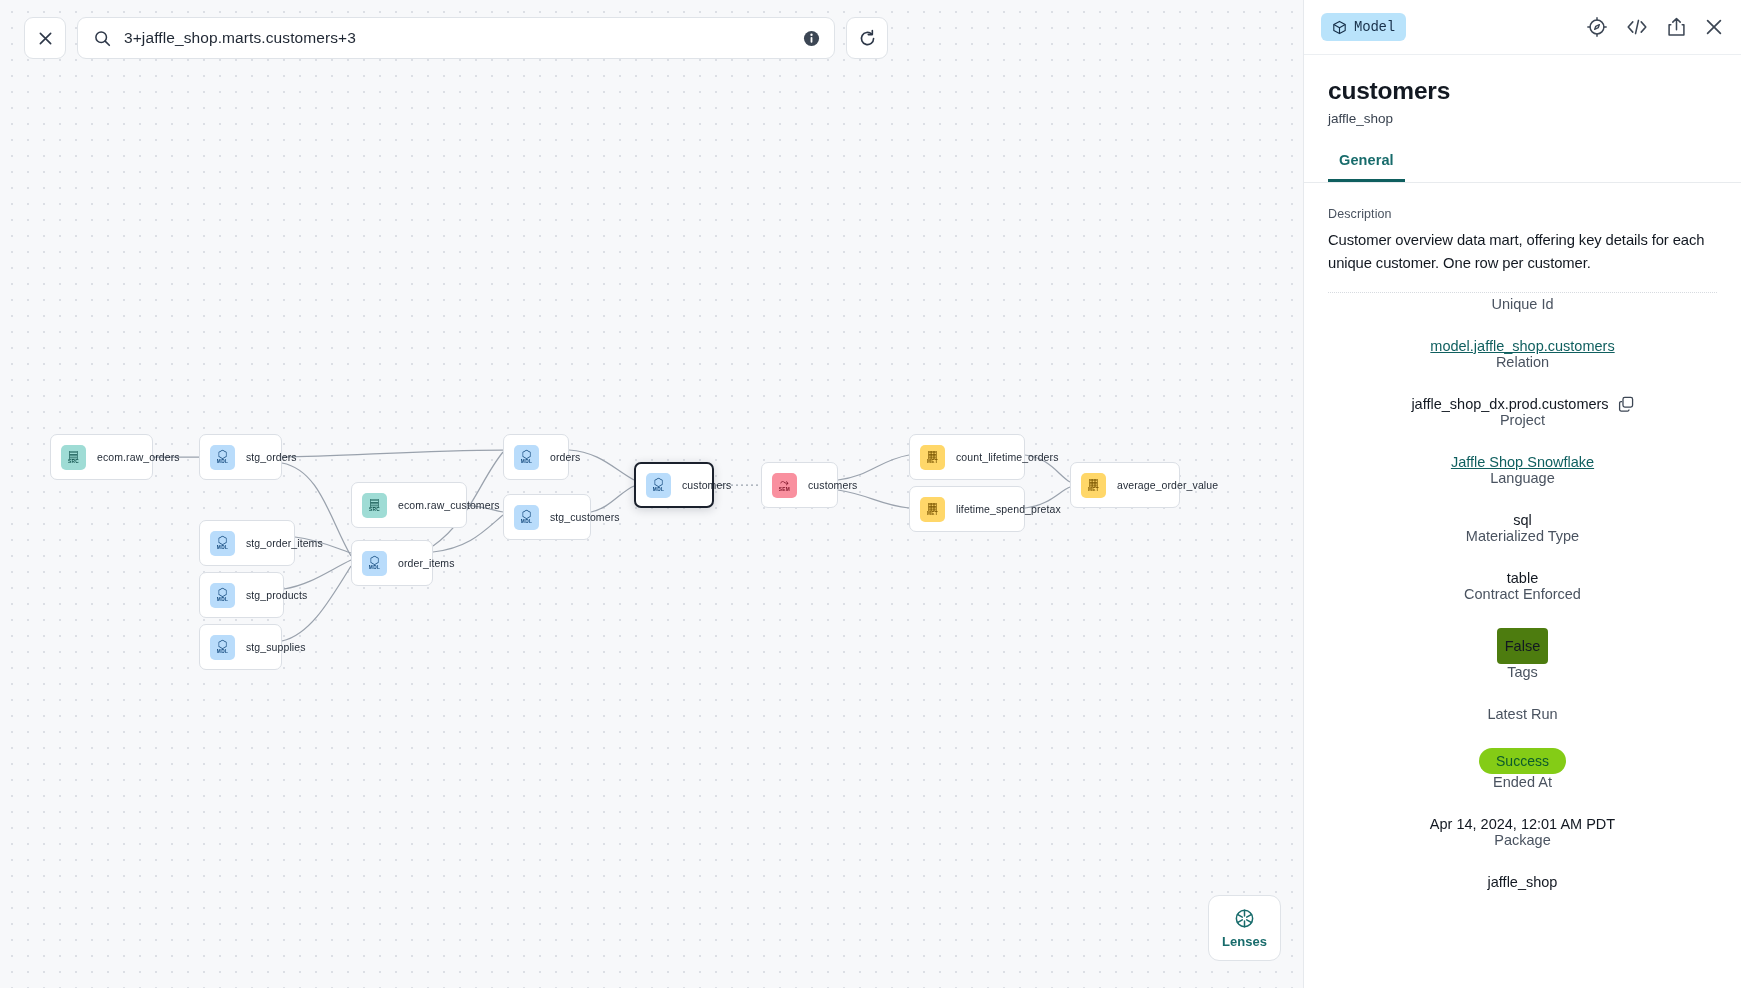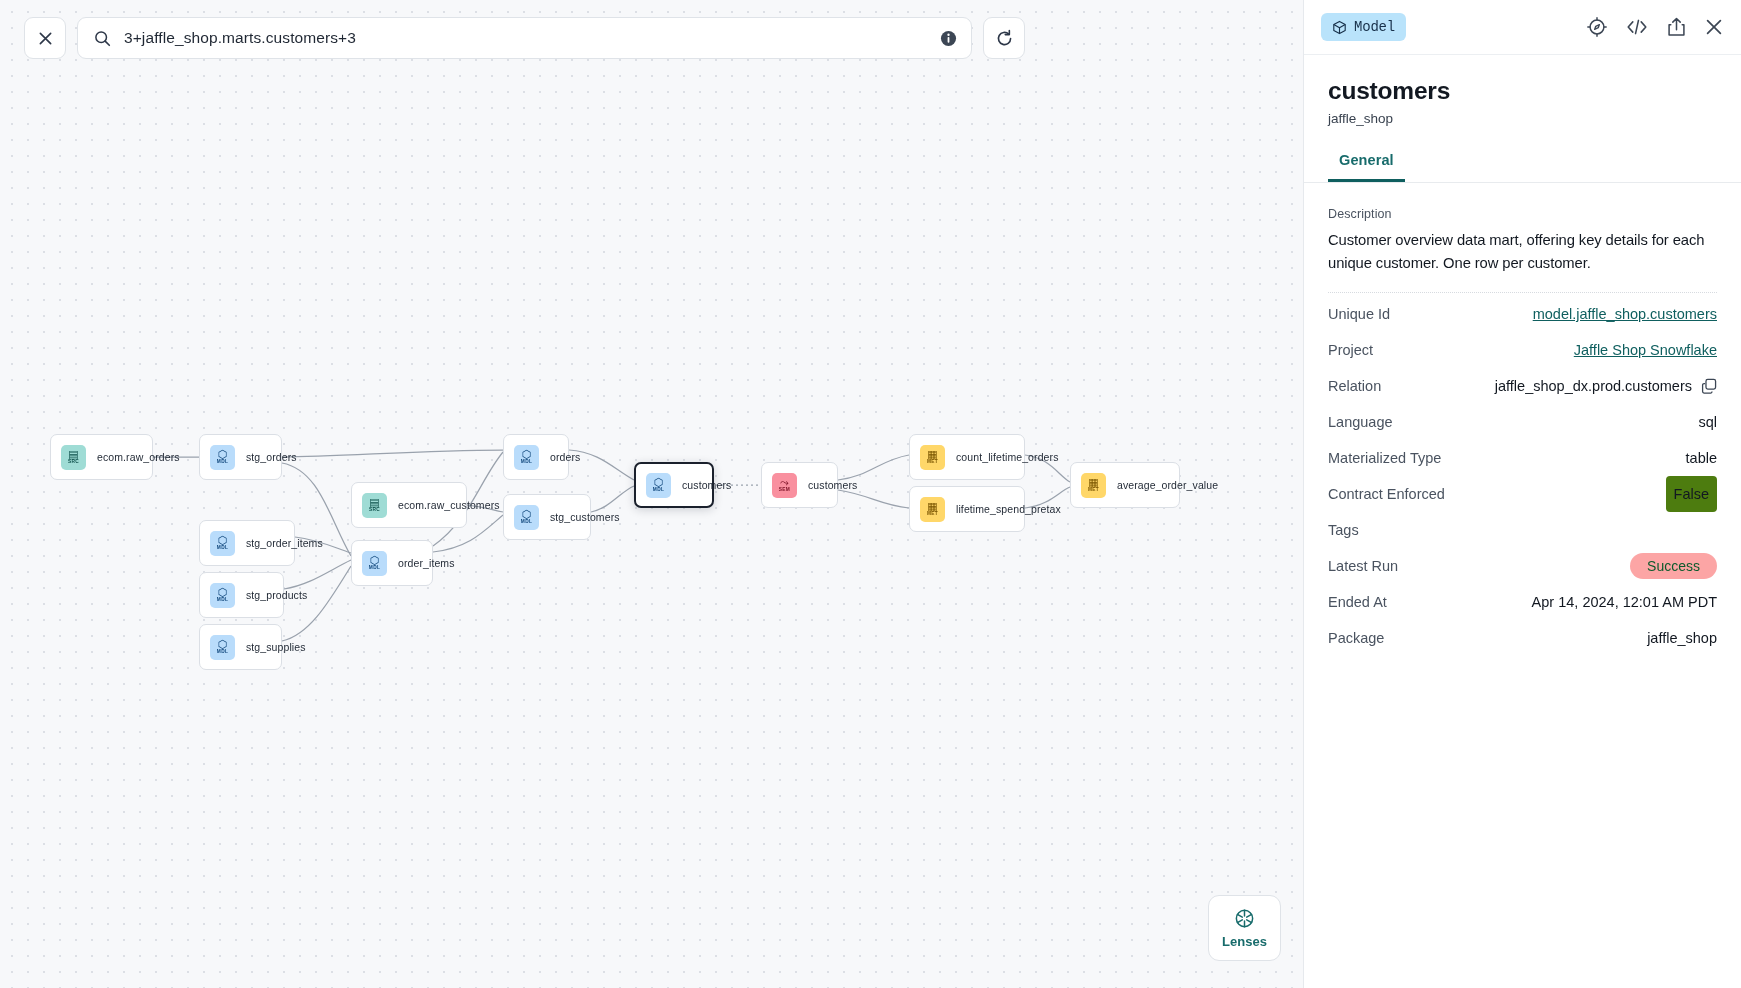--- a/index.html
+++ b/index.html
@@ -26,21 +26,21 @@
   
   .toolbar { position: absolute; top: 17px; left: 24px; display: flex; align-items: center; gap: 11px; z-index: 5; }
   .tb-btn {
     background: #fff; border: 1px solid #dfe3e8; border-radius: 9px;
     height: 42px; display: flex; align-items: center; justify-content: center;
     color: #2d3748; cursor: pointer;
   }
   .tb-close { width: 42px; }
   .tb-crumb { padding: 0 20px; font-size: 15px; color: #2d3748; white-space: nowrap; letter-spacing: .1px;}
   .tb-search {
-    width: 895px; height: 42px; border: 1px solid #dfe3e8; border-radius: 9px; background: #fff;
+    width: 758px; height: 42px; border: 1px solid #dfe3e8; border-radius: 9px; background: #fff;
     display: flex; align-items: center; padding: 0 14px 0 16px; gap: 13px; cursor: text;
   }
   .tb-search .q { flex: 1; font-size: 15.5px; color: #1f2733; letter-spacing: .1px; }
   .tb-refresh { width: 42px; }
   .icon-btn-sq { display:flex; align-items:center; justify-content:center; }
 
   
   .node {
     position: absolute;
     background: #fff;
@@ -112,27 +112,27 @@
   .p-tab {
     font-size: 14.5px; font-weight: 600; color: #176b6b;
     padding: 0 11px 11px 11px; border-bottom: 3px solid #0f5f5f; cursor: pointer; letter-spacing: .1px;
   }
 
   .p-body { padding: 24px 24px 0 24px; overflow-y: auto; flex: 1; }
   .sec-label { font-size: 12.5px; font-weight: 400; color: #4a5360; letter-spacing: .1px; }
   .desc { font-size: 14.8px; color: #121821; line-height: 1.55; margin-top: 8px; letter-spacing: -.1px; }
   .divider { border-top: 1px dotted #d7dbe0; margin: 17px 0 3px 0; }
 
-  .row { display: flex; align-items: center; justify-content: space-between; min-height: 36px; padding: 0; gap: 26px; }
+  .row { display: flex; align-items: center; justify-content: space-between; min-height: 36px; padding: 0; gap: 26px; flex-direction: column; }
   .row + .row { margin-top: 0; }
   .row .k { font-size: 14.5px; color: #4a5360; white-space: nowrap; }
   .row .v { font-size: 14.5px; color: #121821; text-align: right; display:flex; align-items:center; gap:9px; }
   .row .v.link { color: #0f5f5f; text-decoration: underline; cursor: pointer; }
   .chip-grey { background: #4d7c0f; border-radius: 4px; padding: 10px 8px; font-size: 14.5px; color: #121821; }
-  .chip-success { background: #fca5a5; color: #0c5a2c; border-radius: 14px; padding: 5px 17px; font-size: 14px; }
+  .chip-success { background: #84cc16; color: #0c5a2c; border-radius: 14px; padding: 5px 17px; font-size: 14px; }
   .copy-ic { cursor: pointer; display:flex; color:#3c4654; }
   svg { display: block; }
 </style>
 </head>
 <body>
 
 <div id="app">
 
   <div id="canvas">
 
@@ -342,36 +342,36 @@
     <div class="p-body">
       <div class="sec-label">Description</div>
       <div class="desc">Customer overview data mart, offering key details for each unique customer. One row per customer.</div>
       <div class="divider"></div>
       <div id="detail-rows">
           <div class="row">
             <span class="k">Unique Id</span>
             <span class="v link">model.jaffle_shop.customers</span>
           </div>
           <div class="row">
-            <span class="k">Project</span>
-            <span class="v link">Jaffle Shop Snowflake</span>
-          </div>
-          <div class="row">
             <span class="k">Relation</span>
             <span class="v">
               <span class="teal">jaffle_shop_dx.prod.customers</span>
               <span class="copy-ic">
                 <svg width="16" height="16" viewBox="0 0 18 18">
                   <rect x="5.6" y="1.6" width="10.8" height="10.8" rx="2" fill="none" stroke="#3c4654" stroke-width="1.45"></rect>
                   <path d="M12.4 15.3 a1.6 1.6 0 0 1 -1.6 1.6 H3.4 a1.6 1.6 0 0 1 -1.6 -1.6 V7.9 a1.6 1.6 0 0 1 1.6 -1.6 H4.6" fill="none" stroke="#3c4654" stroke-width="1.45"></path>
                 </svg>
               </span>
             </span>
           </div>
           <div class="row">
+            <span class="k">Project</span>
+            <span class="v link">Jaffle Shop Snowflake</span>
+          </div>
+          <div class="row">
             <span class="k">Language</span>
             <span class="v">sql</span>
           </div>
           <div class="row">
             <span class="k">Materialized Type</span>
             <span class="v">table</span>
           </div>
           <div class="row">
             <span class="k">Contract Enforced</span>
             <span class="v">

